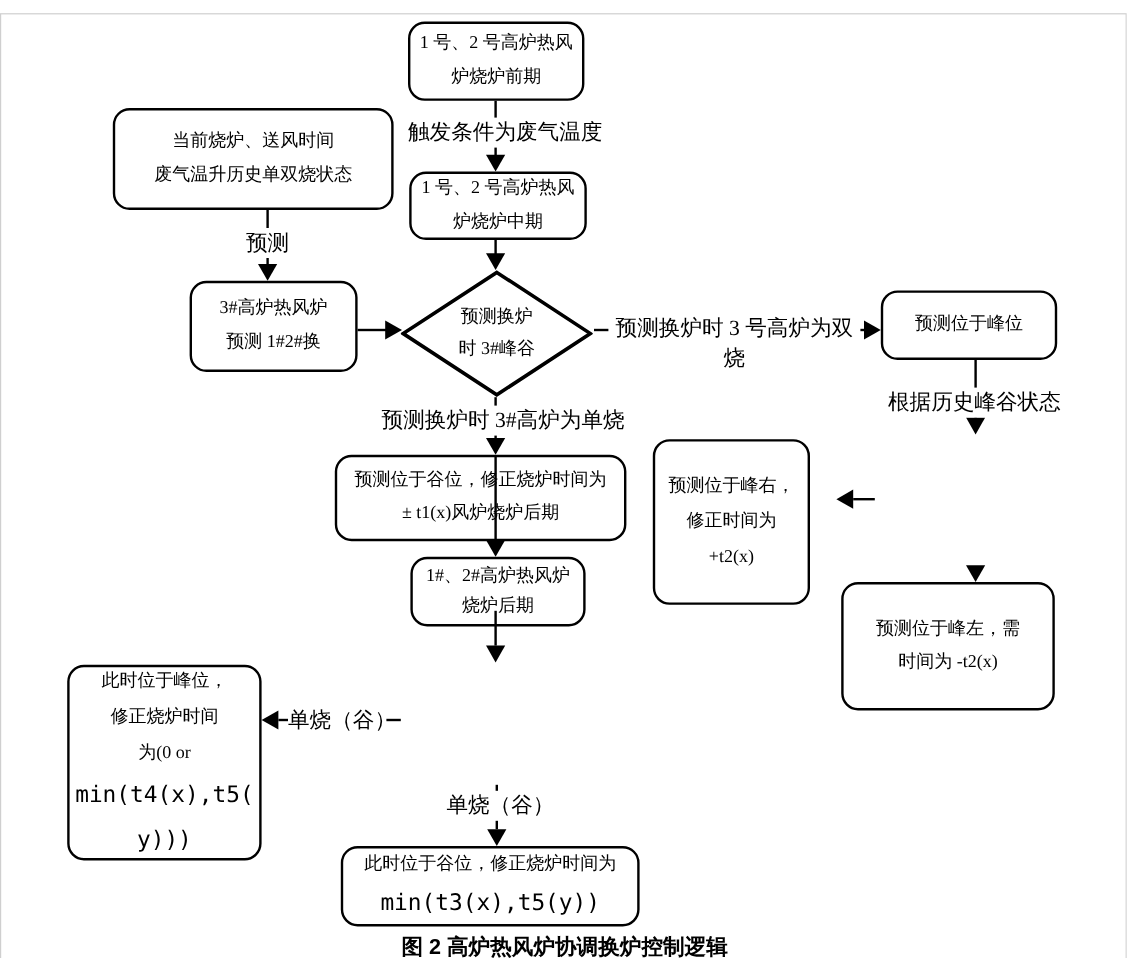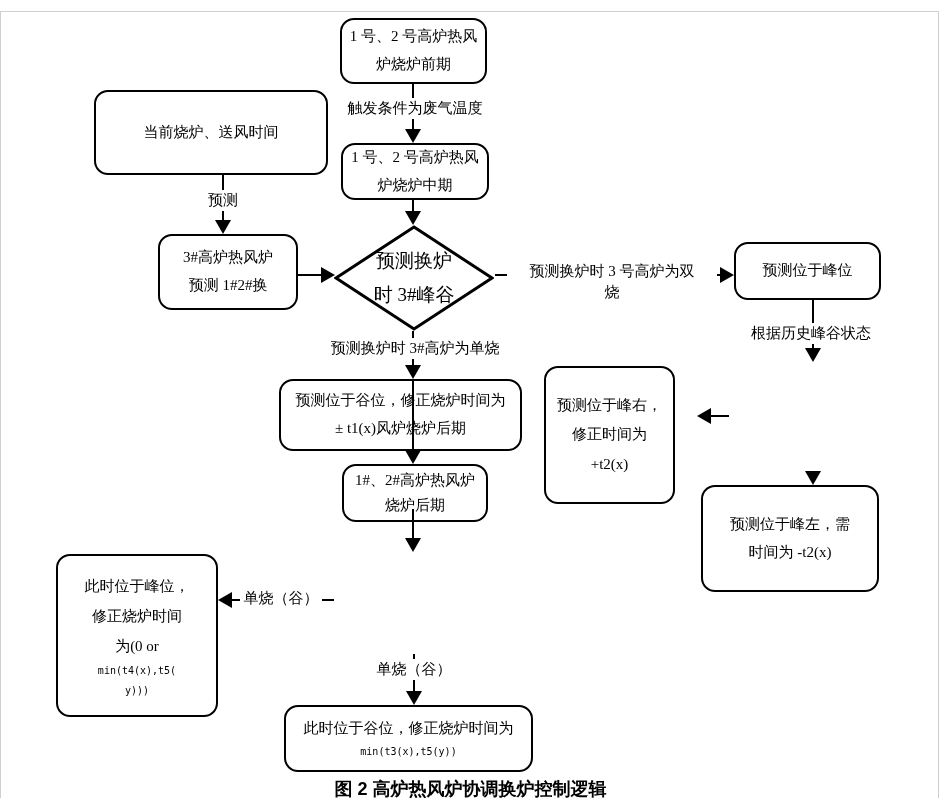--- a/index.html
+++ b/index.html
@@ -5,40 +5,40 @@
   html,body{margin:0;padding:0;background:#fff;}
   body{font-family:"Liberation Serif", serif; color:#000;}
   #canvas{position:relative;width:939px;height:798px;background:#ffffff;
           border:1px solid #cfcfcf;box-sizing:border-box;overflow:hidden;margin-top:11px;}
 
   
   .node{position:absolute;background:#fff;border:2.5px solid #000;border-radius:14px;
         display:flex;flex-direction:column;justify-content:center;align-items:center;
         text-align:center;font-size:15px;line-height:1.85;z-index:1;box-sizing:border-box;}
   .node .nl{position:relative;z-index:6;white-space:nowrap;}
-  .mono{font-family:"DejaVu Sans Mono", monospace;font-size:10px;}
+  .mono{font-family:"DejaVu Sans Mono", monospace;font-size:19px;}
 
   
   .diamond{position:absolute;z-index:1;}
   .diamond svg{display:block;}
   .dtext{position:absolute;left:0;top:0;right:0;bottom:0;display:flex;flex-direction:column;
-         justify-content:center;align-items:center;text-align:center;font-size:19px;
+         justify-content:center;align-items:center;text-align:center;font-size:15px;
          line-height:1.8;z-index:6;}
   .dtext .nl{white-space:nowrap;}
 
   
   .vline{position:absolute;width:2px;background:#000;z-index:5;}
   .hline{position:absolute;height:2px;background:#000;z-index:5;}
   .arr{position:absolute;width:0;height:0;z-index:5;}
   .arr.down{border-left:8px solid transparent;border-right:8px solid transparent;border-top:14px solid #000;}
   .arr.right{border-top:8px solid transparent;border-bottom:8px solid transparent;border-left:14px solid #000;}
   .arr.left{border-top:8px solid transparent;border-bottom:8px solid transparent;border-right:14px solid #000;}
 
   
-  .lbl{position:absolute;background:#fff;text-align:center;font-size:15px;line-height:1.4;
+  .lbl{position:absolute;background:#fff;text-align:center;font-size:18px;line-height:1.4;
        z-index:7;white-space:nowrap;}
   .lbl .nl{white-space:nowrap;}
 
   .caption{position:absolute;left:0;top:765px;width:939px;text-align:center;
            font-weight:bold;font-size:18px;font-family:"Liberation Sans", sans-serif;z-index:7;}
 </style>
 </head>
 <body>
 
 <div id="canvas">
@@ -48,20 +48,21 @@
     <div class="nl">炉烧炉前期</div>
   </div>
 
   <div class="node" style="left:340px;top:131px;width:148px;height:57px">
     <div class="nl">1 号、2 号高炉热风</div>
     <div class="nl">炉烧炉中期</div>
   </div>
 
   <div class="node" style="left:93px;top:78px;width:234px;height:85px">
     <div class="nl">当前烧炉、送风时间</div>
+    <div class="nl">废气温升历史单双烧状态</div>
   </div>
 
   <div class="node" style="left:157px;top:222px;width:140px;height:76px">
     <div class="nl">3#高炉热风炉</div>
     <div class="nl">预测 1#2#换</div>
   </div>
 
   <div class="node" style="left:733px;top:230px;width:147px;height:58px">
     <div class="nl">预测位于峰位</div>
   </div>

